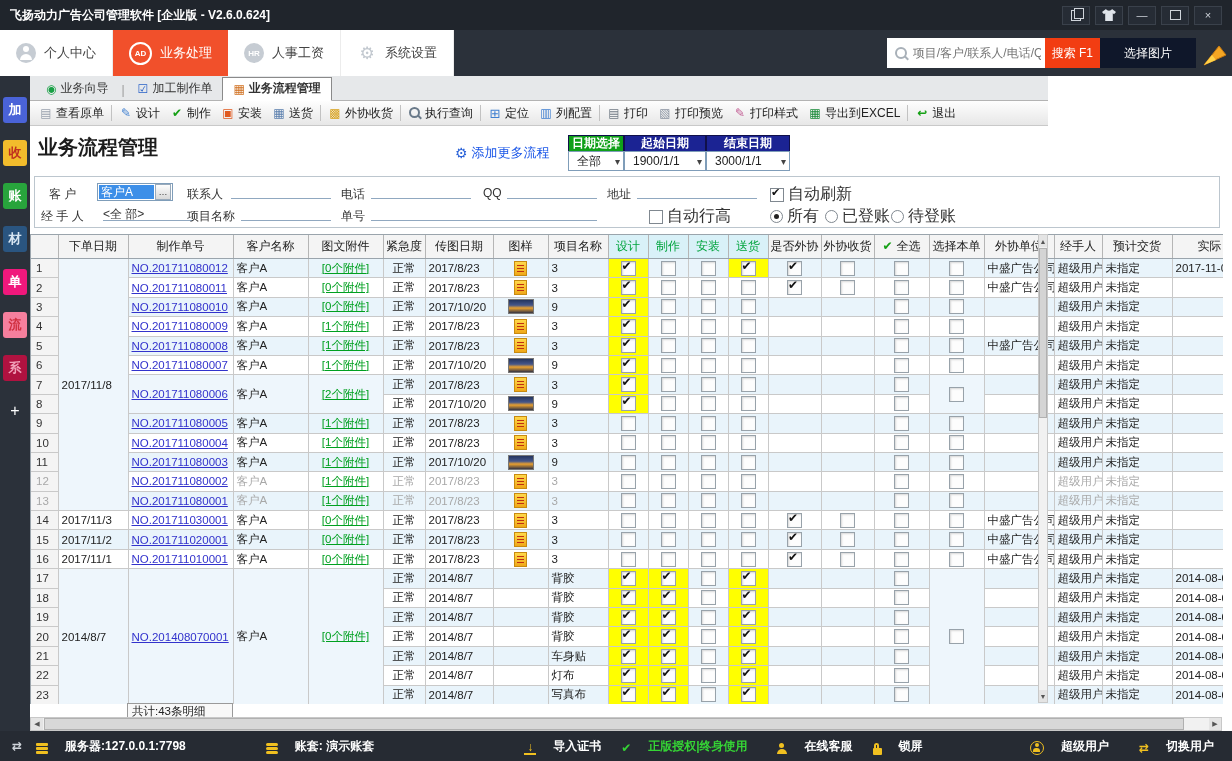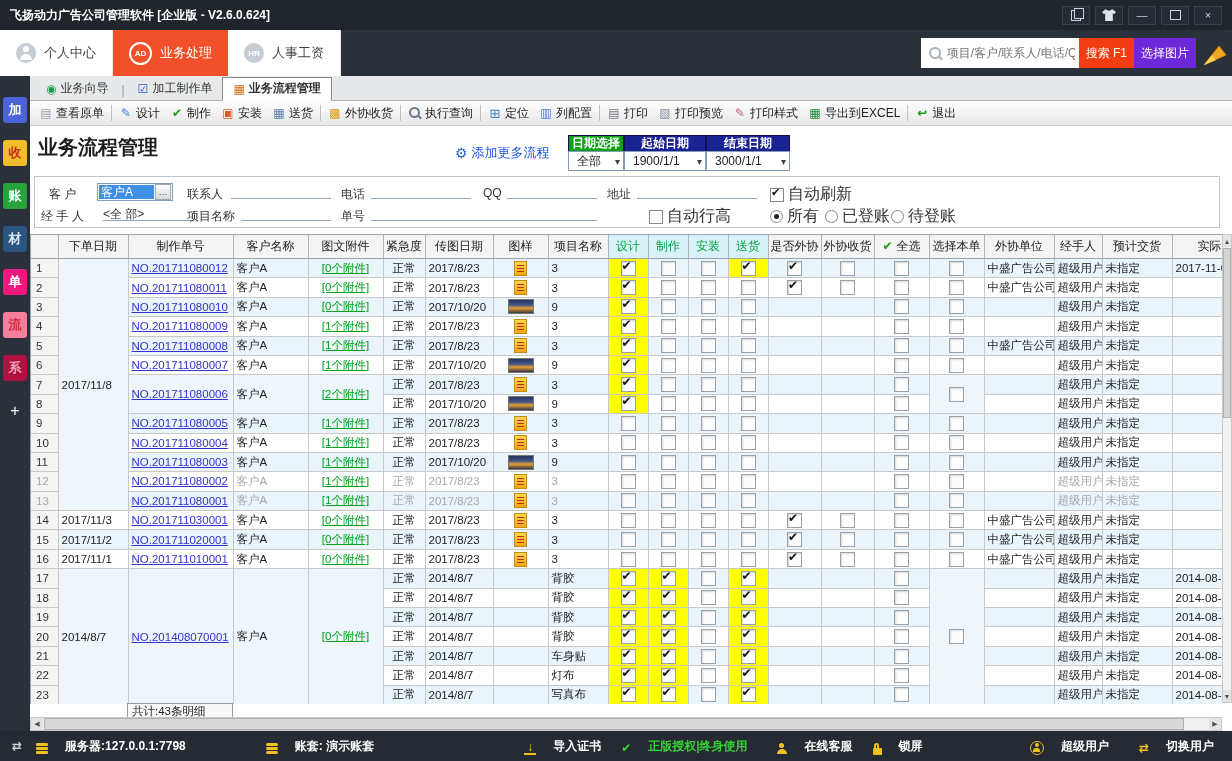--- a/index.html
+++ b/index.html
@@ -33,30 +33,30 @@
   .ic-hr-circle::before{content:"HR"}
   .ic-gear{width:20px;height:20px;color:#c2c8cf;font-size:17px;font-family:"DejaVu Sans",sans-serif}
   .ic-gear::before{content:"⚙"}
   .search-wrap{position:absolute;right:36px;top:8px;height:30px;display:flex;align-items:stretch}
   .search-box{position:relative;width:158px;background:#fff}
   .search-box input{width:100%;height:100%;border:0;outline:none;box-sizing:border-box;padding:0 4px 0 26px;
                     font-size:12px;color:#333;font-family:inherit}
   .mag{position:absolute;left:8px;top:9px;width:8px;height:8px;border:2px solid #a8b0b8;border-radius:50%}
   .mag::after{content:"";position:absolute;width:5px;height:2px;background:#a8b0b8;right:-4px;bottom:-2px;transform:rotate(45deg)}
   .btn-search{background:#f23d12;color:#fff;display:flex;align-items:center;padding:0 7px;font-size:12px;cursor:default}
-  .btn-pick{background:#6d28d9;color:#fff;display:flex;align-items:center;padding:0 7px;font-size:12px;cursor:default}
+  .btn-pick{background:#0f172a;color:#fff;display:flex;align-items:center;padding:0 24px;font-size:12px;cursor:default}
   .horn{position:absolute;right:4px;top:10px;width:26px;height:26px}
   
   .sidebar{position:absolute;left:0;top:76px;width:30px;height:655px;background:#2b313a;
            display:flex;flex-direction:column;align-items:center}
   .side-btn{width:24px;height:26px;border-radius:3px;display:flex;align-items:center;justify-content:center;
             font-size:13px;font-weight:bold;margin-top:17px;cursor:default;flex:none}
   .side-btn:first-child{margin-top:21px}
   
-  .main{position:absolute;left:30px;top:76px;width:1202px;height:655px;background:#fff}
+  .main{position:absolute;left:30px;top:76px;width:1018px;height:655px;background:#fff}
   .tabbar{position:absolute;left:0;top:0;width:100%;height:25px;background:#e6e8ea;border-bottom:1px solid #b3b3b3;
           display:flex;align-items:flex-end;padding-left:6px;box-sizing:border-box}
   .tab{display:flex;align-items:center;gap:4px;padding:2px 10px 3px;font-size:12px;color:#333;cursor:default;white-space:nowrap}
   .tab.active{background:#fff;border:1px solid #8a8a8a;border-bottom:1px solid #fff;font-weight:bold;margin-bottom:-1px}
   .tab-sep{color:#9a9a9a;padding:0 3px 3px}
   .tabico{font-size:12px;font-family:"DejaVu Sans",sans-serif}
   .ic-wizard::before{content:"◉";color:#18a045}
   .ic-sheet::before{content:"☑";color:#2a62c8}
   .ic-flow::before{content:"▦";color:#d07020}
   .toolbar{position:absolute;left:0;top:25px;width:100%;height:25px;background:linear-gradient(#fefefe,#e7e7e7);
@@ -191,20 +191,24 @@
         <span>个人中心</span>
       </div>
       <div class="nav-item active">
         <span class="nico ic-ad-circle"></span>
         <span>业务处理</span>
       </div>
       <div class="nav-item">
         <span class="nico ic-hr-circle"></span>
         <span>人事工资</span>
       </div>
+      <div class="nav-item">
+        <span class="nico ic-gear"></span>
+        <span>系统设置</span>
+      </div>
     </div>
   <div class="search-wrap">
     <div class="search-box">
       <span class="mag"></span>
       <input placeholder="项目/客户/联系人/电话/QQ" style="">
     </div>
     <div class="btn-search">搜索 F1</div>
     <div class="btn-pick">选择图片</div>
   </div>
   <span class="horn">

